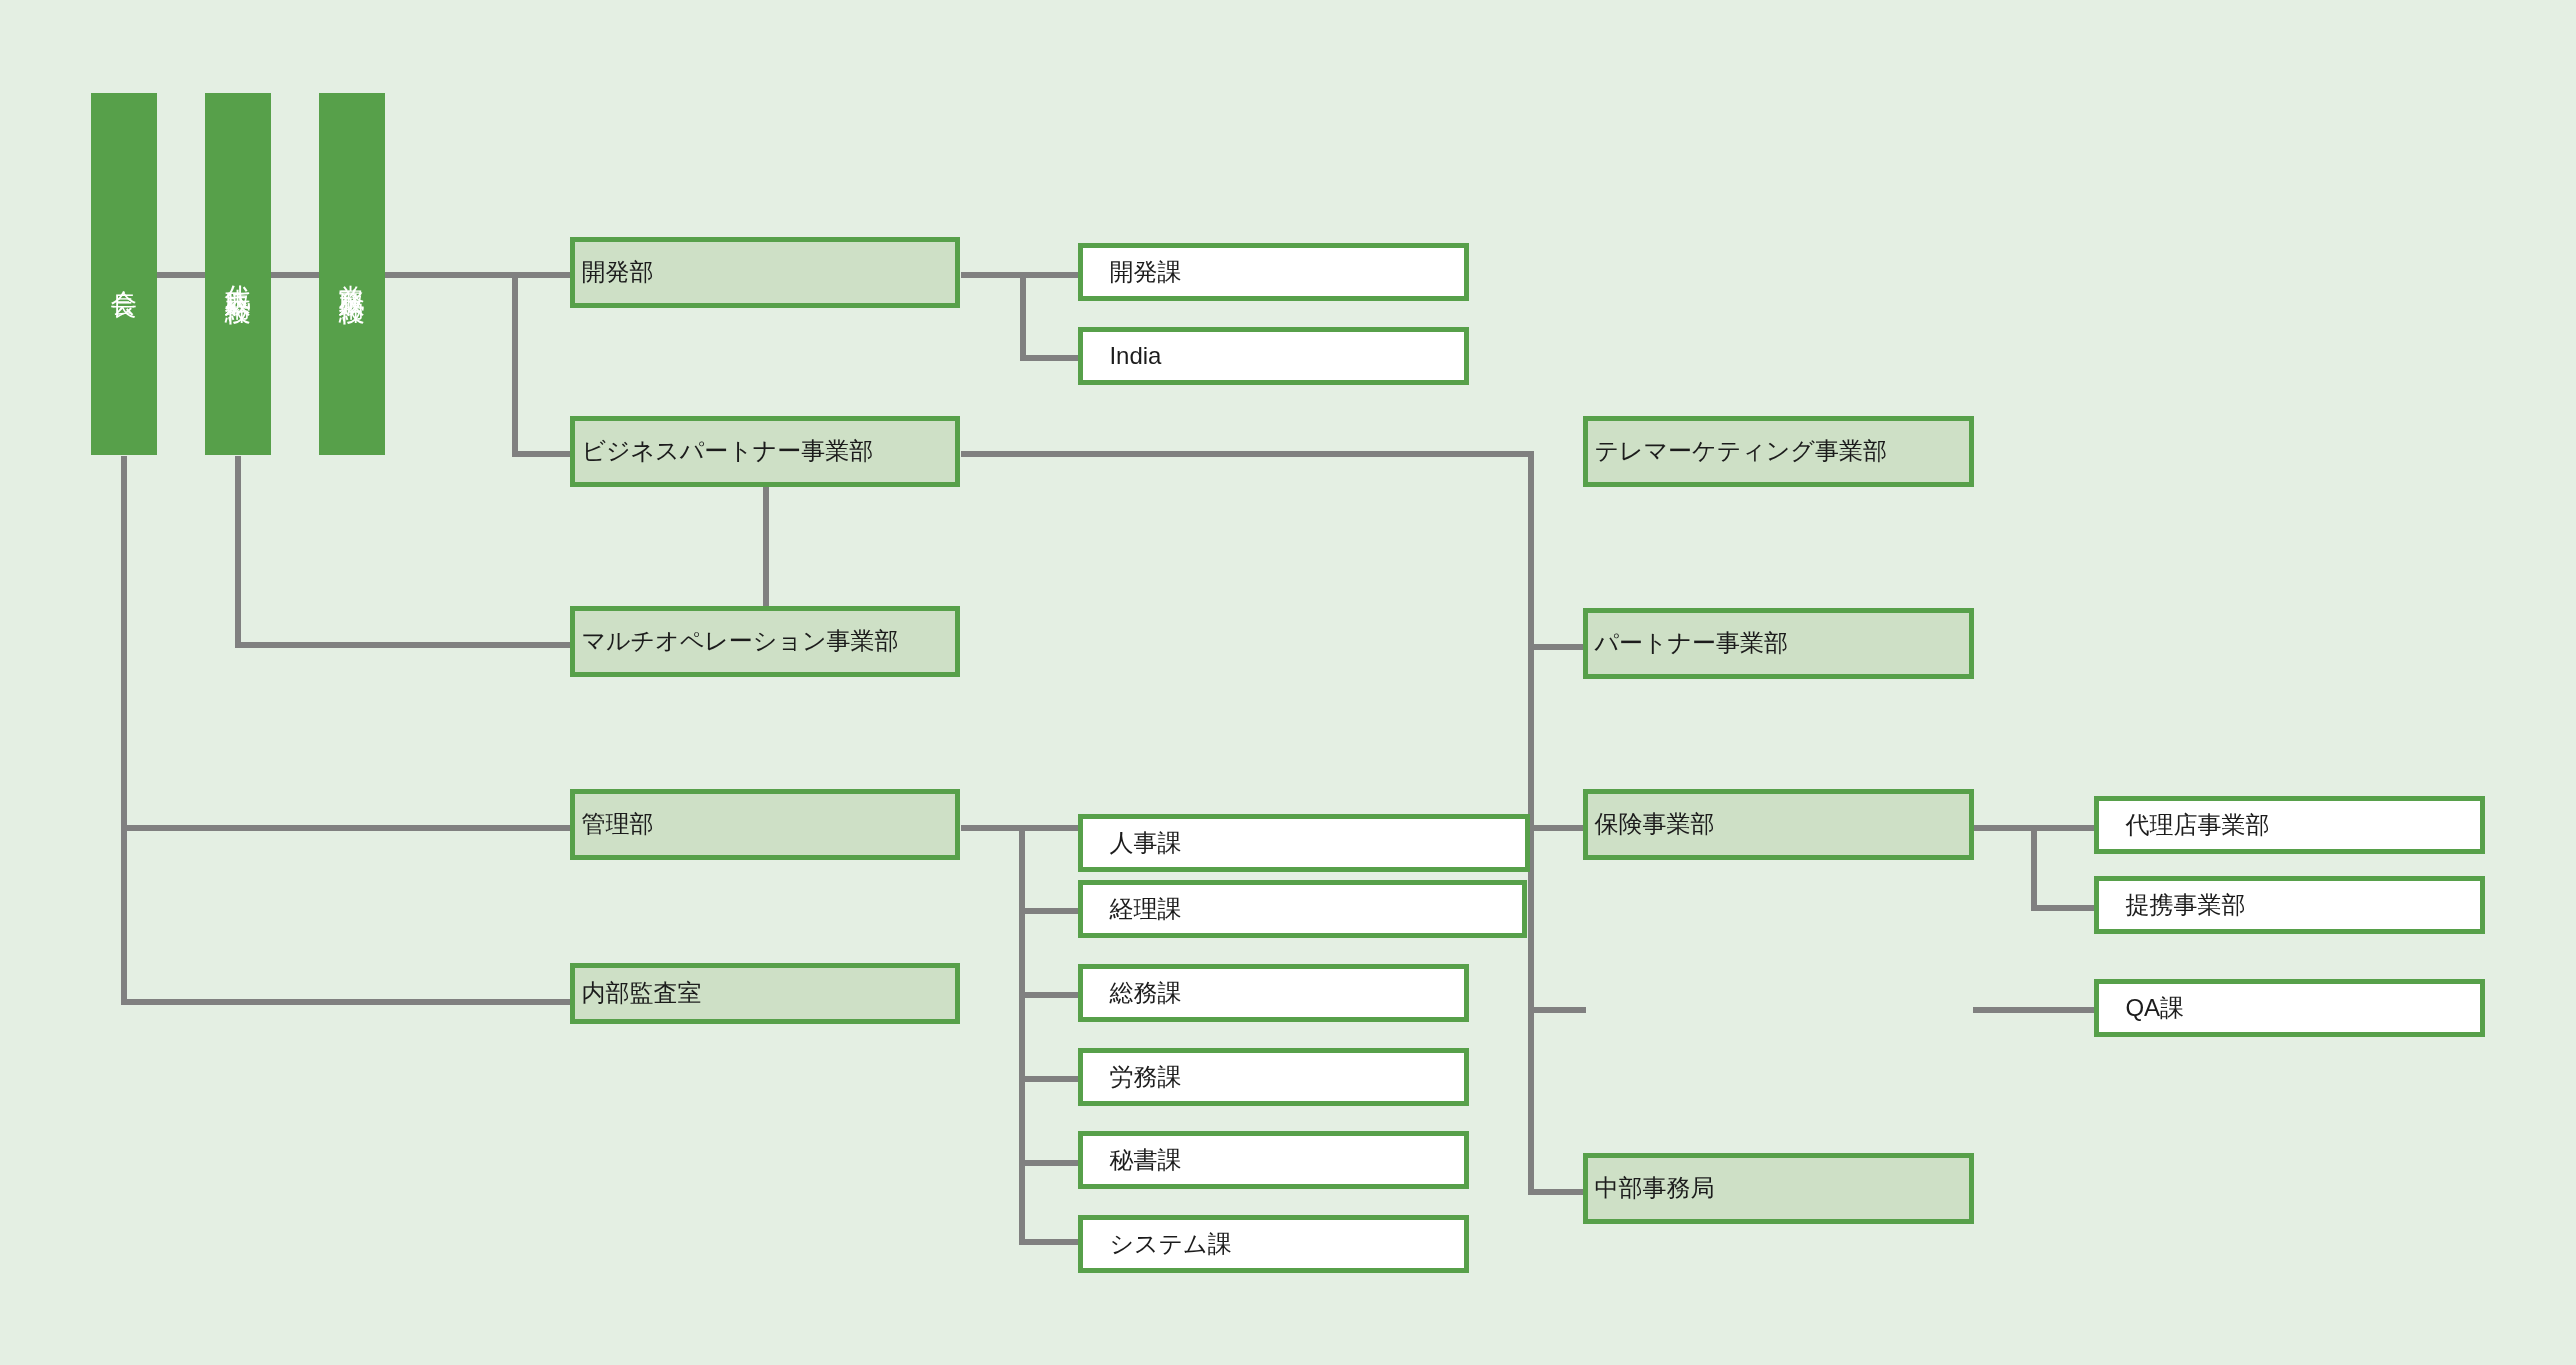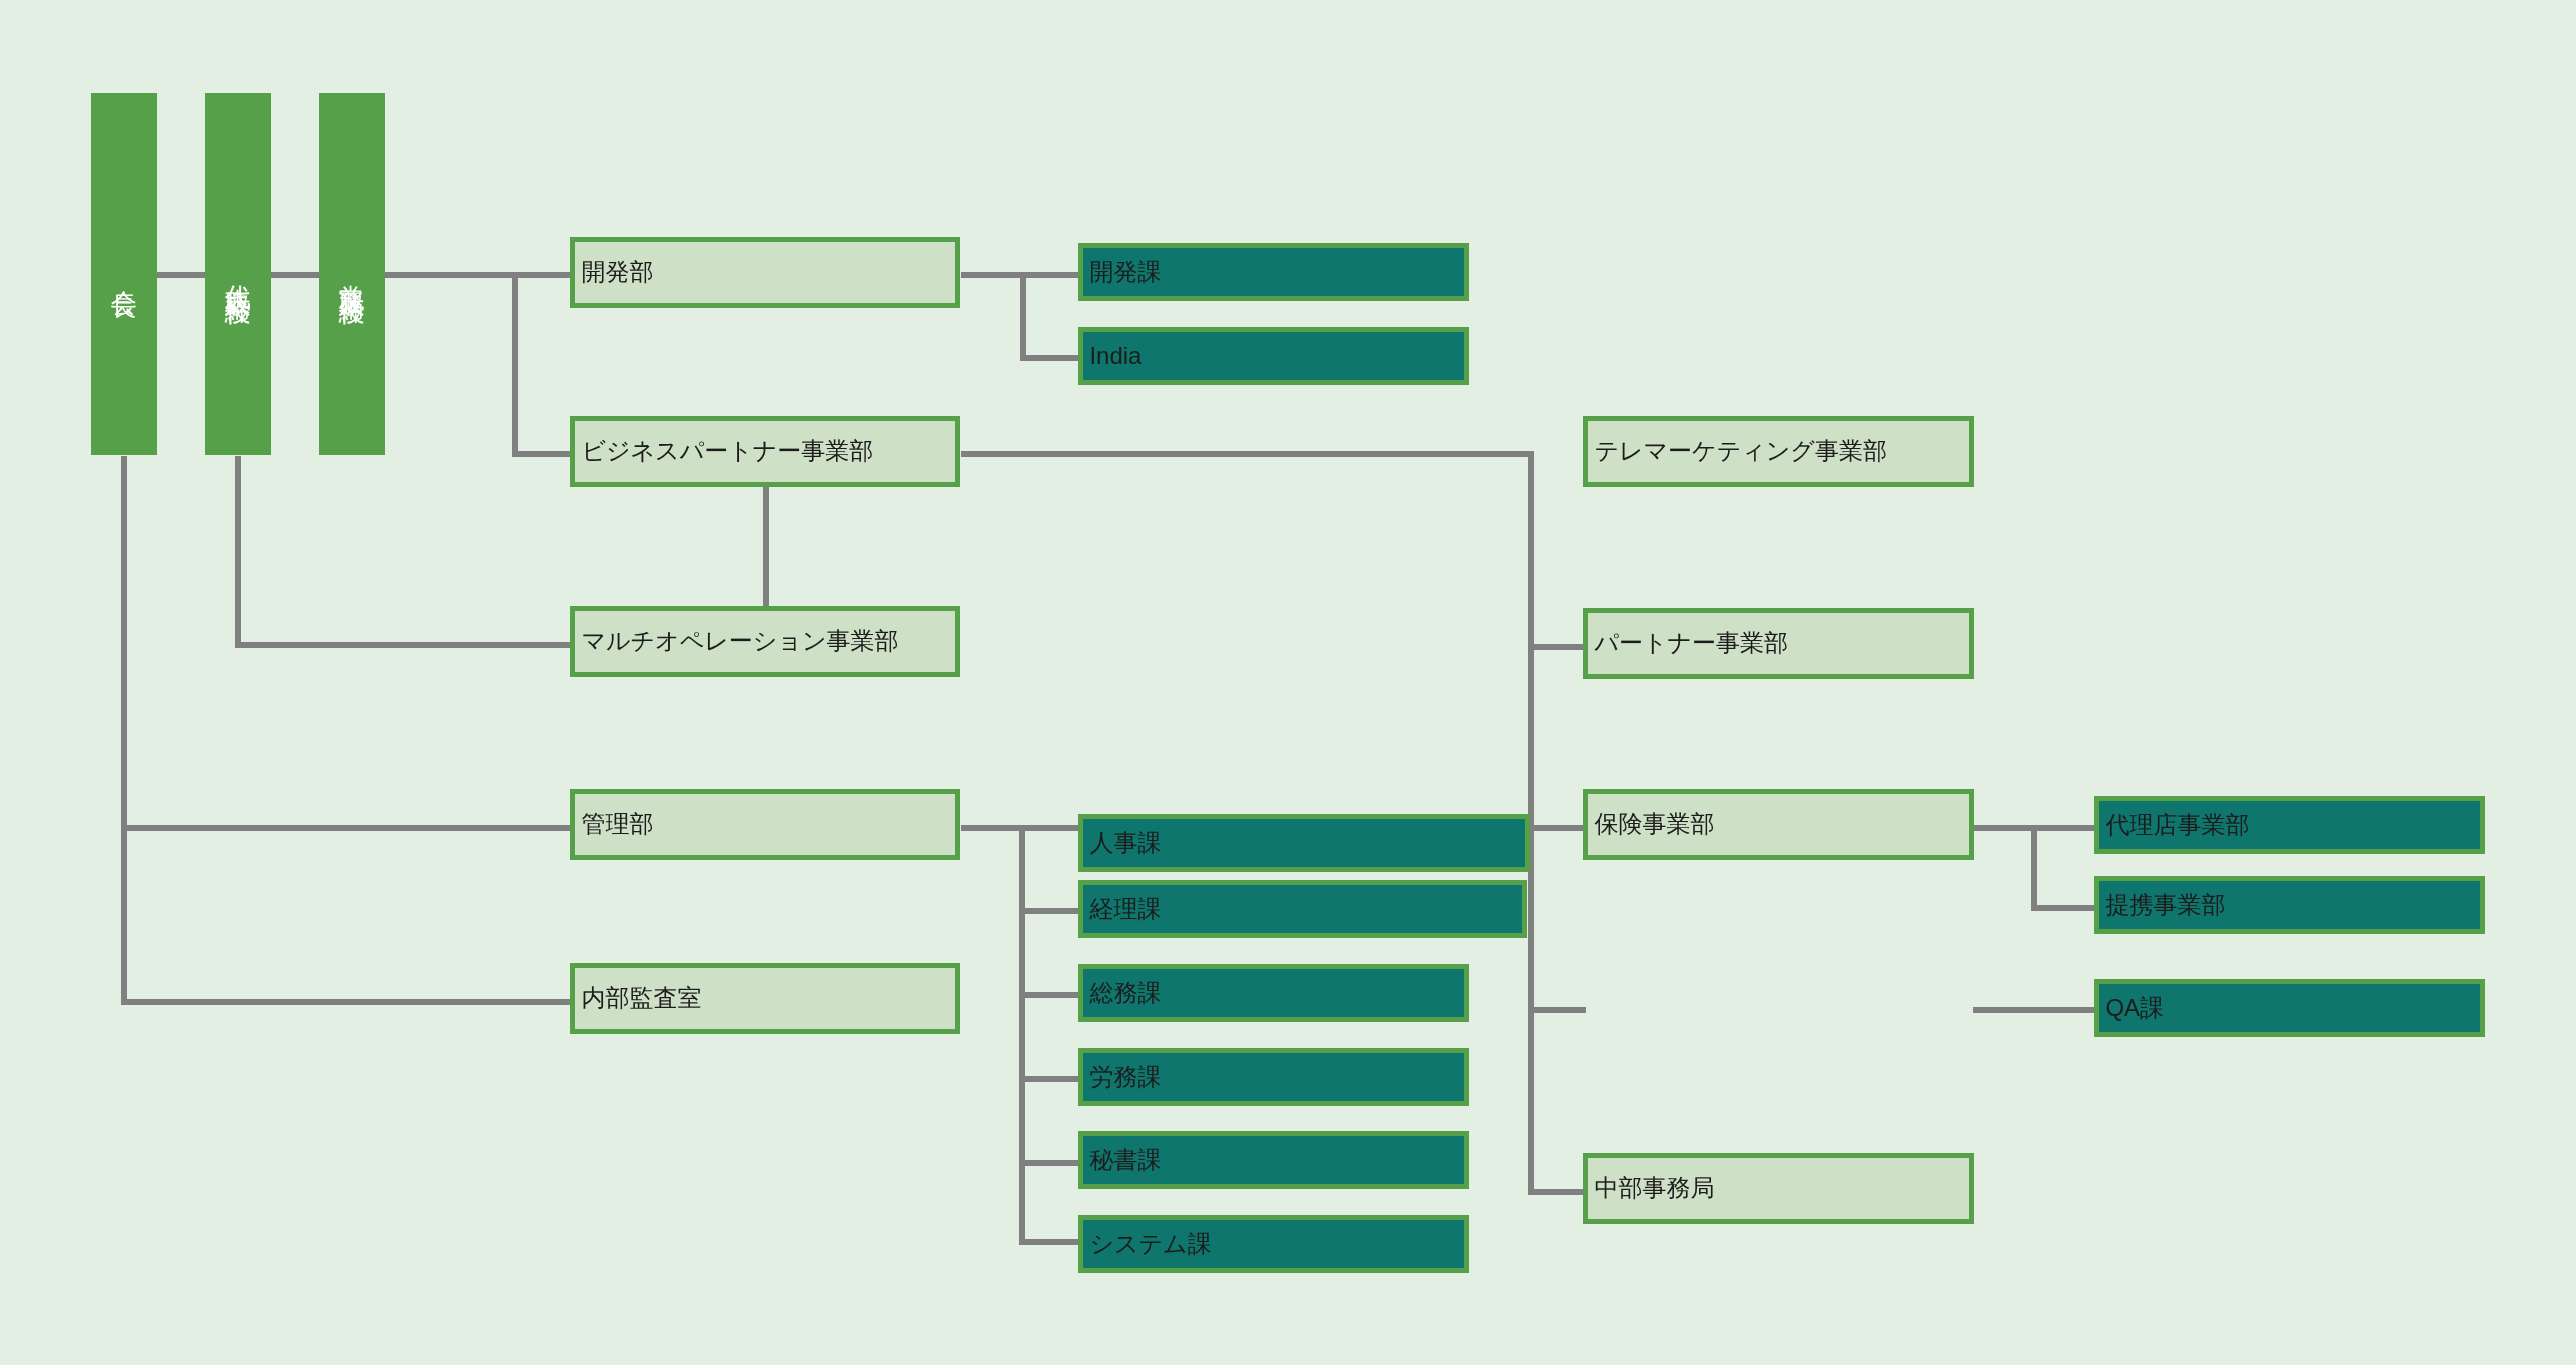--- a/index.html
+++ b/index.html
@@ -54,21 +54,22 @@
     text-align: center;
     color: #1c1c1c;
     font-size: 24px;
     line-height: 1.2;
     border: 5.8px solid #57a04a;
   }
   .node.dept {
     background: #cee0c6;
   }
   .node.section {
-    background: #0f766e;
+    background: #ffffff;
+    padding-left: 20px;
   }
   .node .label {
     display: block;
     padding: 0 6.4px;
     white-space: nowrap;
   }
 </style>
 </head>
 <body>
 
@@ -137,21 +138,21 @@
   </div>
 
   <div class="node dept" style="left:570px; top:416px; width:390px; height:71px;">
     <span class="label">ビジネスパートナー事業部</span>
   </div>
 
   <div class="node dept" style="left:570px; top:789px; width:390px; height:71px;">
     <span class="label">管理部</span>
   </div>
 
-  <div class="node dept" style="left:570px; top:963px; width:390px; height:71px;">
+  <div class="node dept" style="left:570px; top:963px; width:390px; height:61px;">
     <span class="label">内部監査室</span>
   </div>
 
   <div class="node dept" style="left:1583px; top:416px; width:391px; height:71px;">
     <span class="label">テレマーケティング事業部</span>
   </div>
 
   <div class="node dept" style="left:1583px; top:608px; width:391px; height:71px;">
     <span class="label">パートナー事業部</span>
   </div>

